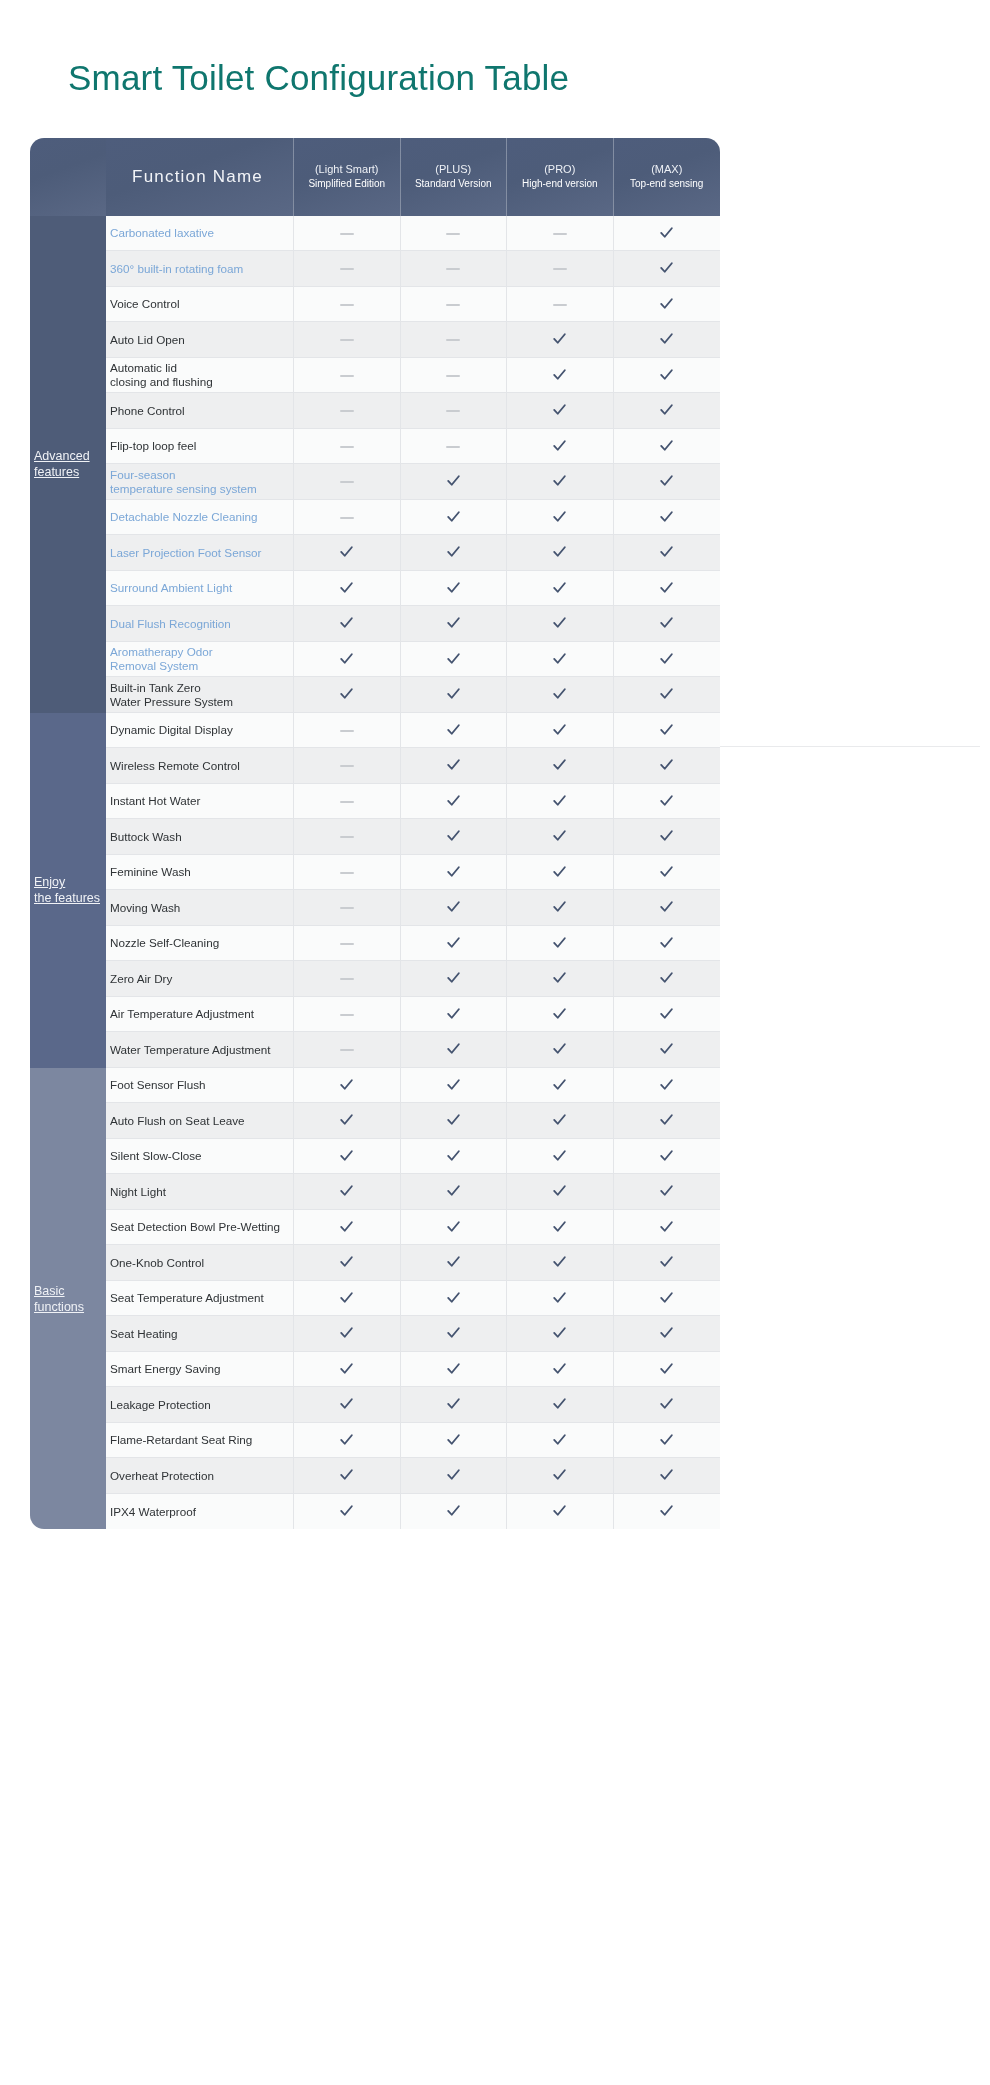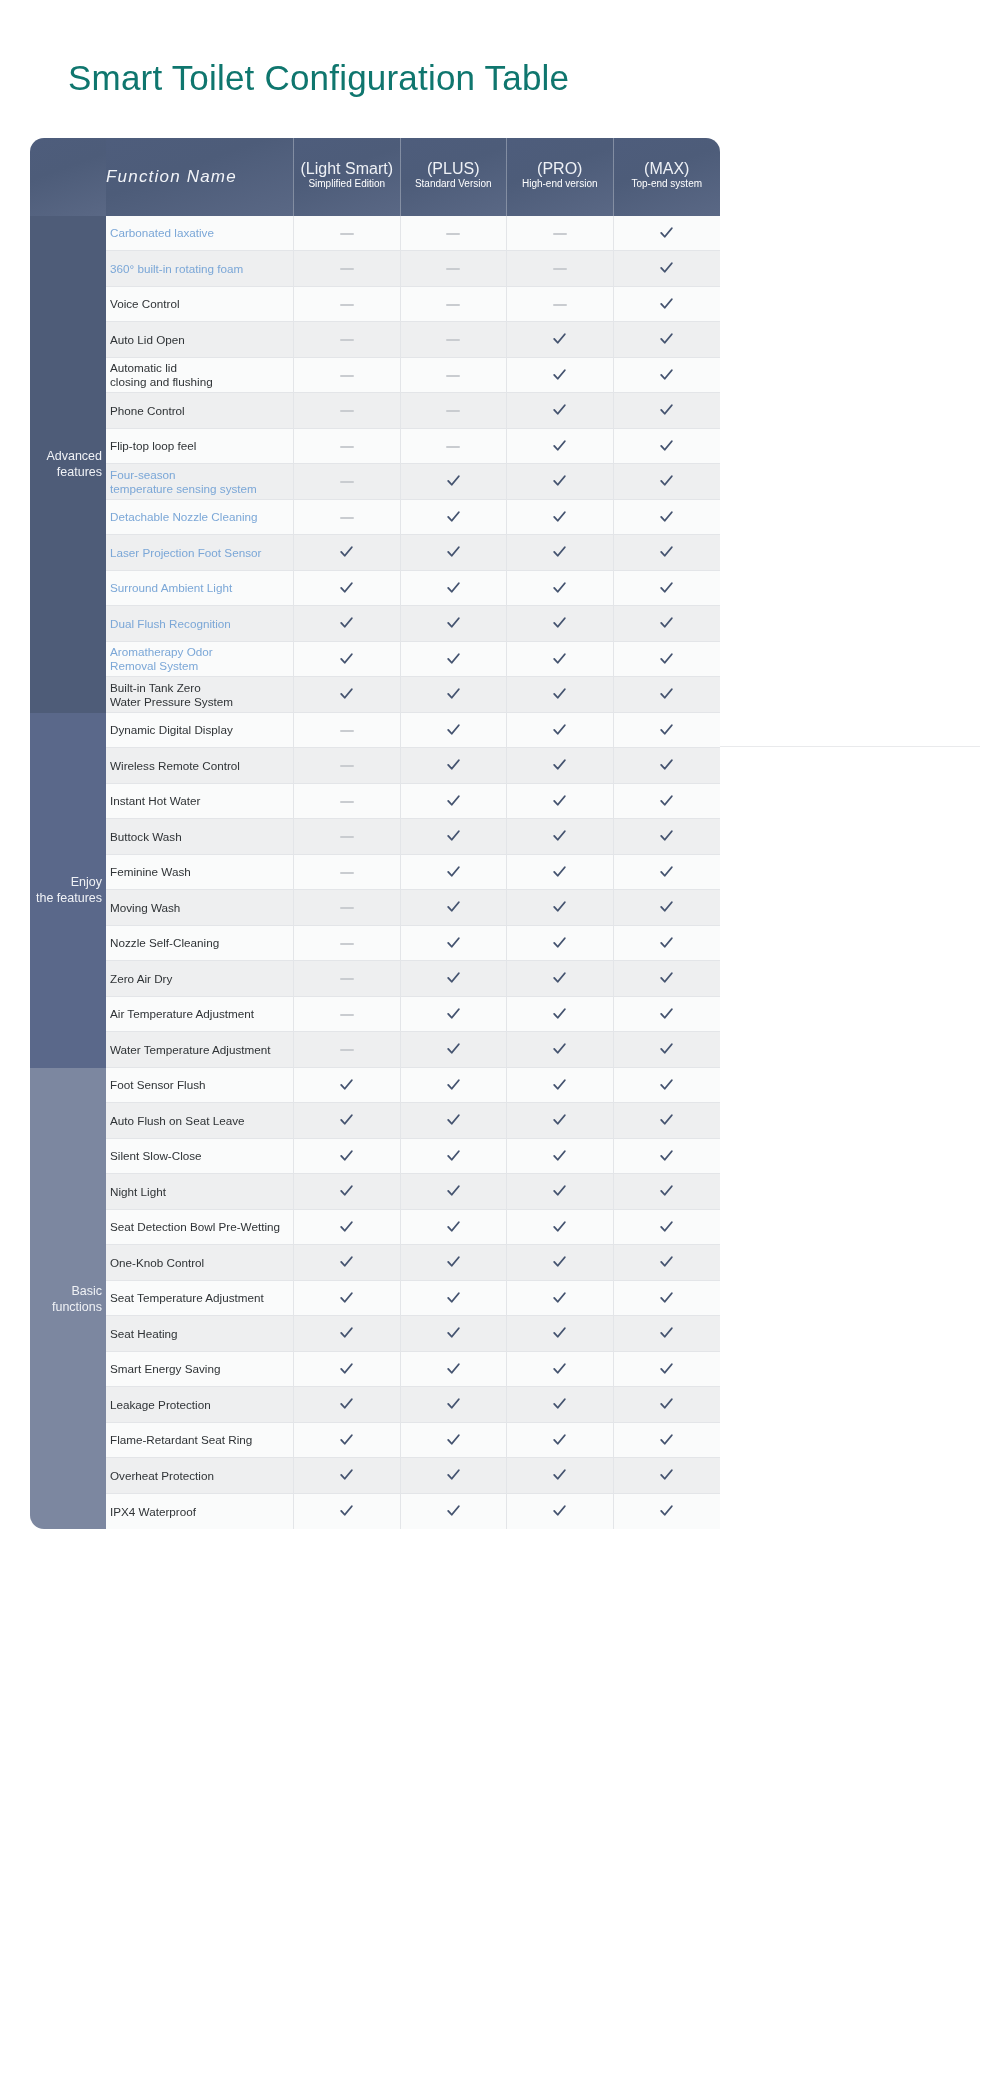--- a/index.html
+++ b/index.html
@@ -56,55 +56,55 @@
     height: 78px;
     vertical-align: middle;
     border-right: 1px solid rgba(255,255,255,0.30);
   }
   thead th.th-last { border-right: none; }
   thead th.th-group {
     border-right: none;
     border-top-left-radius: 14px;
   }
   thead th.th-func {
-    text-align: left;
+    text-align: center;
     padding-right: 4px;
     border-right: 1px solid rgba(255,255,255,0.30);
-    font-style: italic;
   }
   .th-func-label {
     font-size: 17px;
     letter-spacing: 1.2px;
     color: #f2f4f8;
     font-weight: 400;
   }
   .th-var-line1 {
     display: block;
-    font-size: 16px;
+    font-size: 11px;
     line-height: 14px;
     color: #eef1f6;
   }
   .th-var-line2 {
     display: block;
     font-size: 10px;
     line-height: 15px;
     color: #ffffff;
   }
   thead th.th-maxcorner { border-top-right-radius: 14px; }
 
   
   td.group-cell {
     vertical-align: middle;
-    text-align: right;
+    text-align: left;
     color: #f0f2f6;
     font-size: 12.5px;
     line-height: 16px;
     font-weight: 400;
     padding: 0 4px;
     border: none;
+    text-decoration: underline;
   }
   td.group-advanced { background: #4e5c78; }
   td.group-enjoy    { background: #5a688a; margin-left: 36px; }
   td.group-basic    { background: #7c87a0; border-bottom-left-radius: 14px; }
 
   
   tbody td {
     border-bottom: 1px solid #e3e5e8;
     border-right: 1px solid #e3e5e8;
     height: 35.5px;
@@ -196,21 +196,21 @@
         <th>
           <span class="th-var-line1">(PLUS)</span>
           <span class="th-var-line2">Standard Version</span>
         </th>
         <th>
           <span class="th-var-line1">(PRO)</span>
           <span class="th-var-line2">High-end version</span>
         </th>
         <th class="th-last th-maxcorner">
           <span class="th-var-line1">(MAX)</span>
-          <span class="th-var-line2">Top-end system</span>
+          <span class="th-var-line2">Top-end sensing</span>
         </th>
       </tr>
     </thead>
     <tbody id="table-body">
         <tr>
           <td class="group-cell group-advanced" rowspan="14"><span>Advanced</span><br><span>features</span></td>
           <td class="func-cell highlight"><span>Carbonated laxative</span></td>
           <td class="val-cell"><span class="mark-dash"></span></td>
           <td class="val-cell"><span class="mark-dash"></span></td>
           <td class="val-cell"><span class="mark-dash"></span></td>

